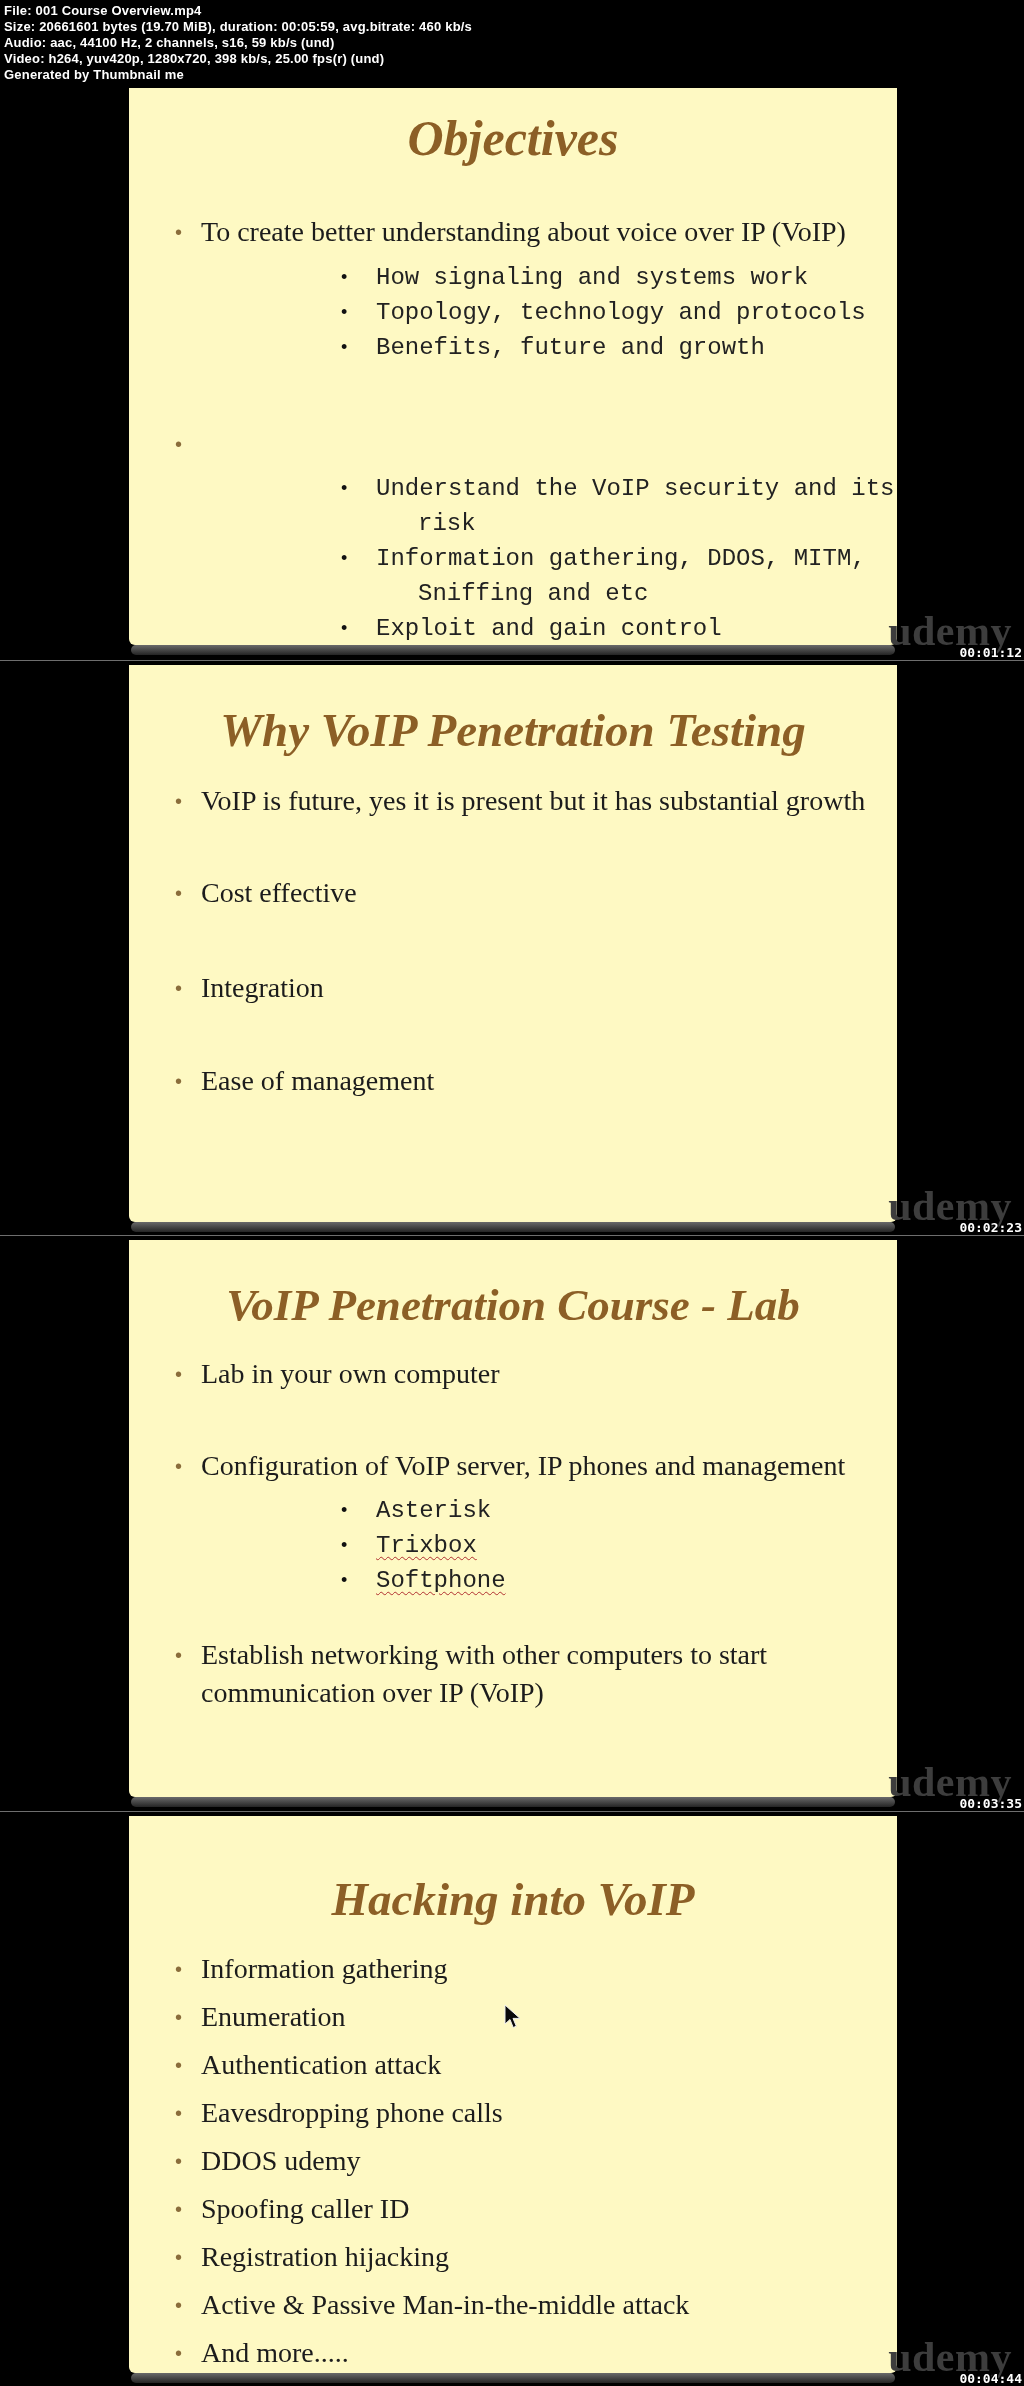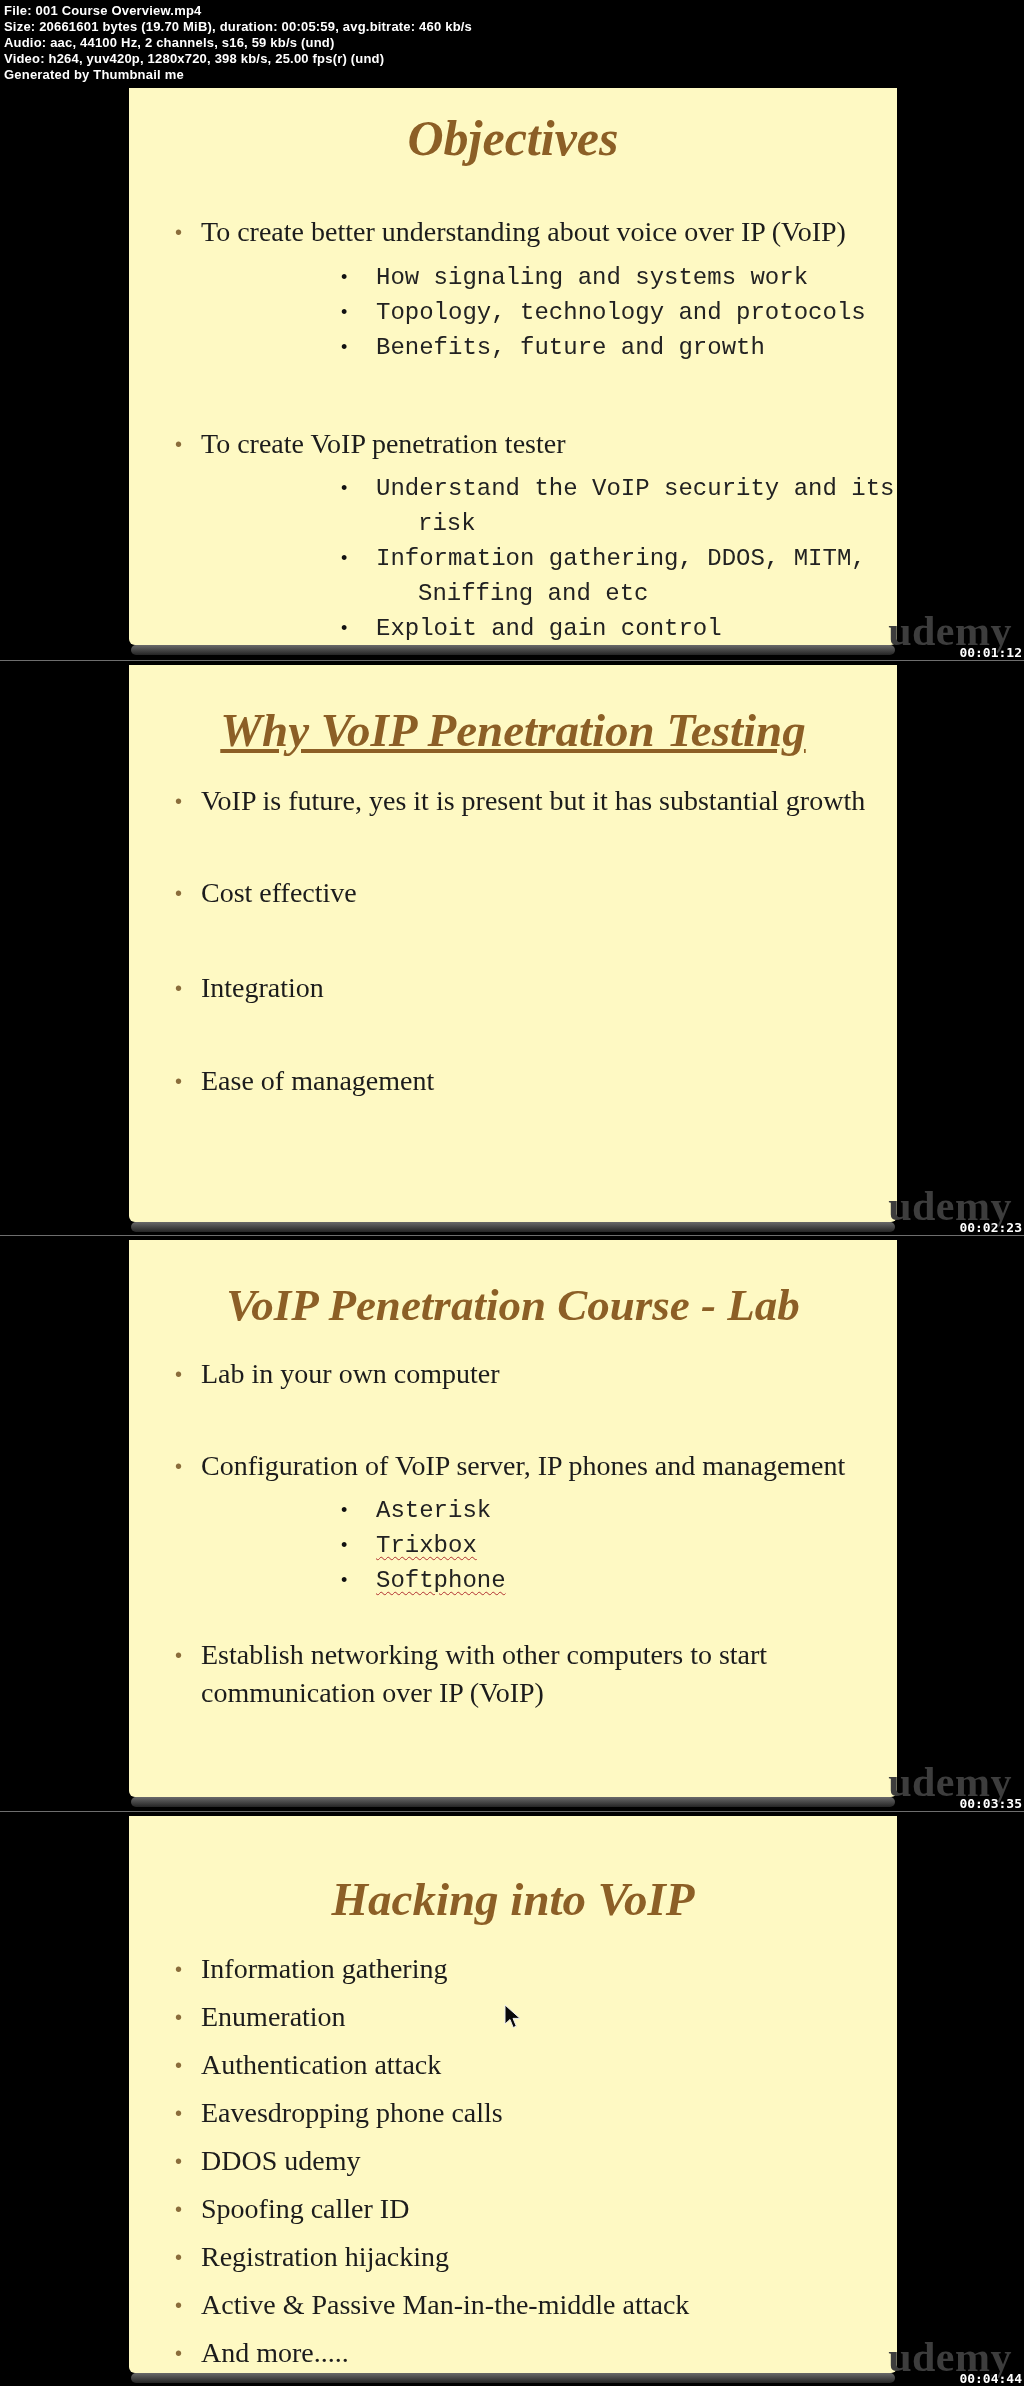--- a/index.html
+++ b/index.html
@@ -16,21 +16,21 @@
   .f2{top:660px;height:575px;}
   .f3{top:1235px;height:576px;}
   .f4{top:1811px;height:575px;}
 
   
   .slide{position:absolute;left:129px;top:4px;width:768px;height:557px;background:#fef9c3;border-radius:0 0 6px 6px;}
   .slide::after{content:"";position:absolute;left:2px;right:2px;bottom:-10px;height:10px;
     background:linear-gradient(180deg,#6a6a6a,#242424);border-radius:6px;}
   .slide-title{font-family:"Liberation Serif",serif;font-style:italic;font-weight:bold;color:#8c5f26;text-align:center;line-height:1.15;}
   .t1{margin-top:22px;font-size:50px;}
-  .t2{margin-top:38px;font-size:47px;text-decoration:underline;}
+  .t2{margin-top:38px;font-size:47px;}
   .t3{margin-top:40px;font-size:45px;}
   .t4{margin-top:56px;font-size:47px;}
 
   .li{display:flex;align-items:flex-start;}
   .l1{padding-left:46px;}
   .l1 .dot{flex:none;width:26px;color:#8a6d3b;font-size:20px;line-height:38px;}
   .l1 .txt{font-family:"Liberation Serif",serif;font-size:28px;line-height:38px;color:#1c1c1c;}
   .l2{padding-left:212px;}
   .l2 .dot{flex:none;width:24px;color:#111;font-size:18px;line-height:35px;}
   .l2 .txt{font-family:Liberation Mono, monospace;font-size:24px;line-height:35px;color:#222;
@@ -71,21 +71,20 @@
     <div class="li l2">
         <span class="dot">•</span>
         <span class="txt">Topology, technology and protocols</span>
       </div>
     <div class="li l2">
         <span class="dot">•</span>
         <span class="txt">Benefits, future and growth</span>
       </div>
     <div class="li l1" style="margin-top:60px">
         <span class="dot">•</span>
-        <span class="txt">To create VoIP penetration tester</span>
       </div>
     <div class="li l2" style="margin-top:8px">
         <span class="dot">•</span>
         <span class="txt">Understand the VoIP security and its risk</span>
       </div>
     <div class="li l2">
         <span class="dot">•</span>
         <span class="txt">Information gathering, DDOS, MITM, Sniffing and etc</span>
       </div>
     <div class="li l2">

